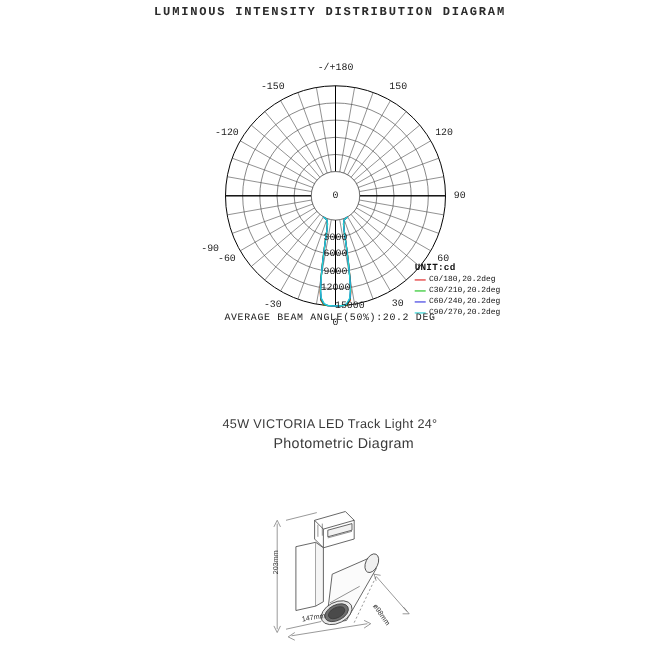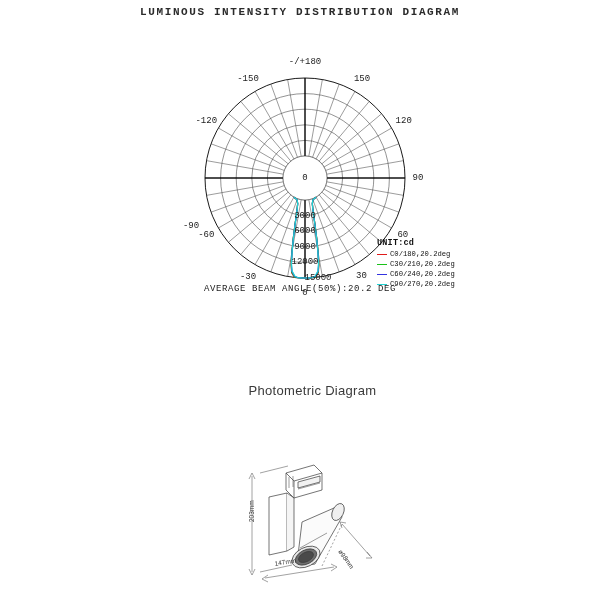--- a/index.html
+++ b/index.html
@@ -161,20 +161,21 @@
   </div>
   <div class="leg-row">
     <span class="leg-swatch" style="border-top-color: rgb(34, 211, 211);"></span>
     <span class="leg-text">C90/270,20.2deg</span>
   </div>
 </div>
 
 <div id="beam-caption">AVERAGE BEAM ANGLE(50%):20.2 DEG</div>
 
 <div id="product-caption">
+  <div id="product-line1">45W  VICTORIA LED Track Light  24°</div>
   <div id="product-line2">Photometric Diagram</div>
 </div>
 
 <div id="tech-drawing">
   <svg width="180" height="135" viewBox="0 0 180 135">
     <g stroke="#3a3a3a" fill="#ffffff" stroke-width="0.7" stroke-linejoin="round">
 
       <g>
         <path d="M56 13 L84 5 L92 13 L92 30 L64 38 L56 30 Z"></path>
         <path d="M56 13 L64 21 L92 13" fill="none"></path>

